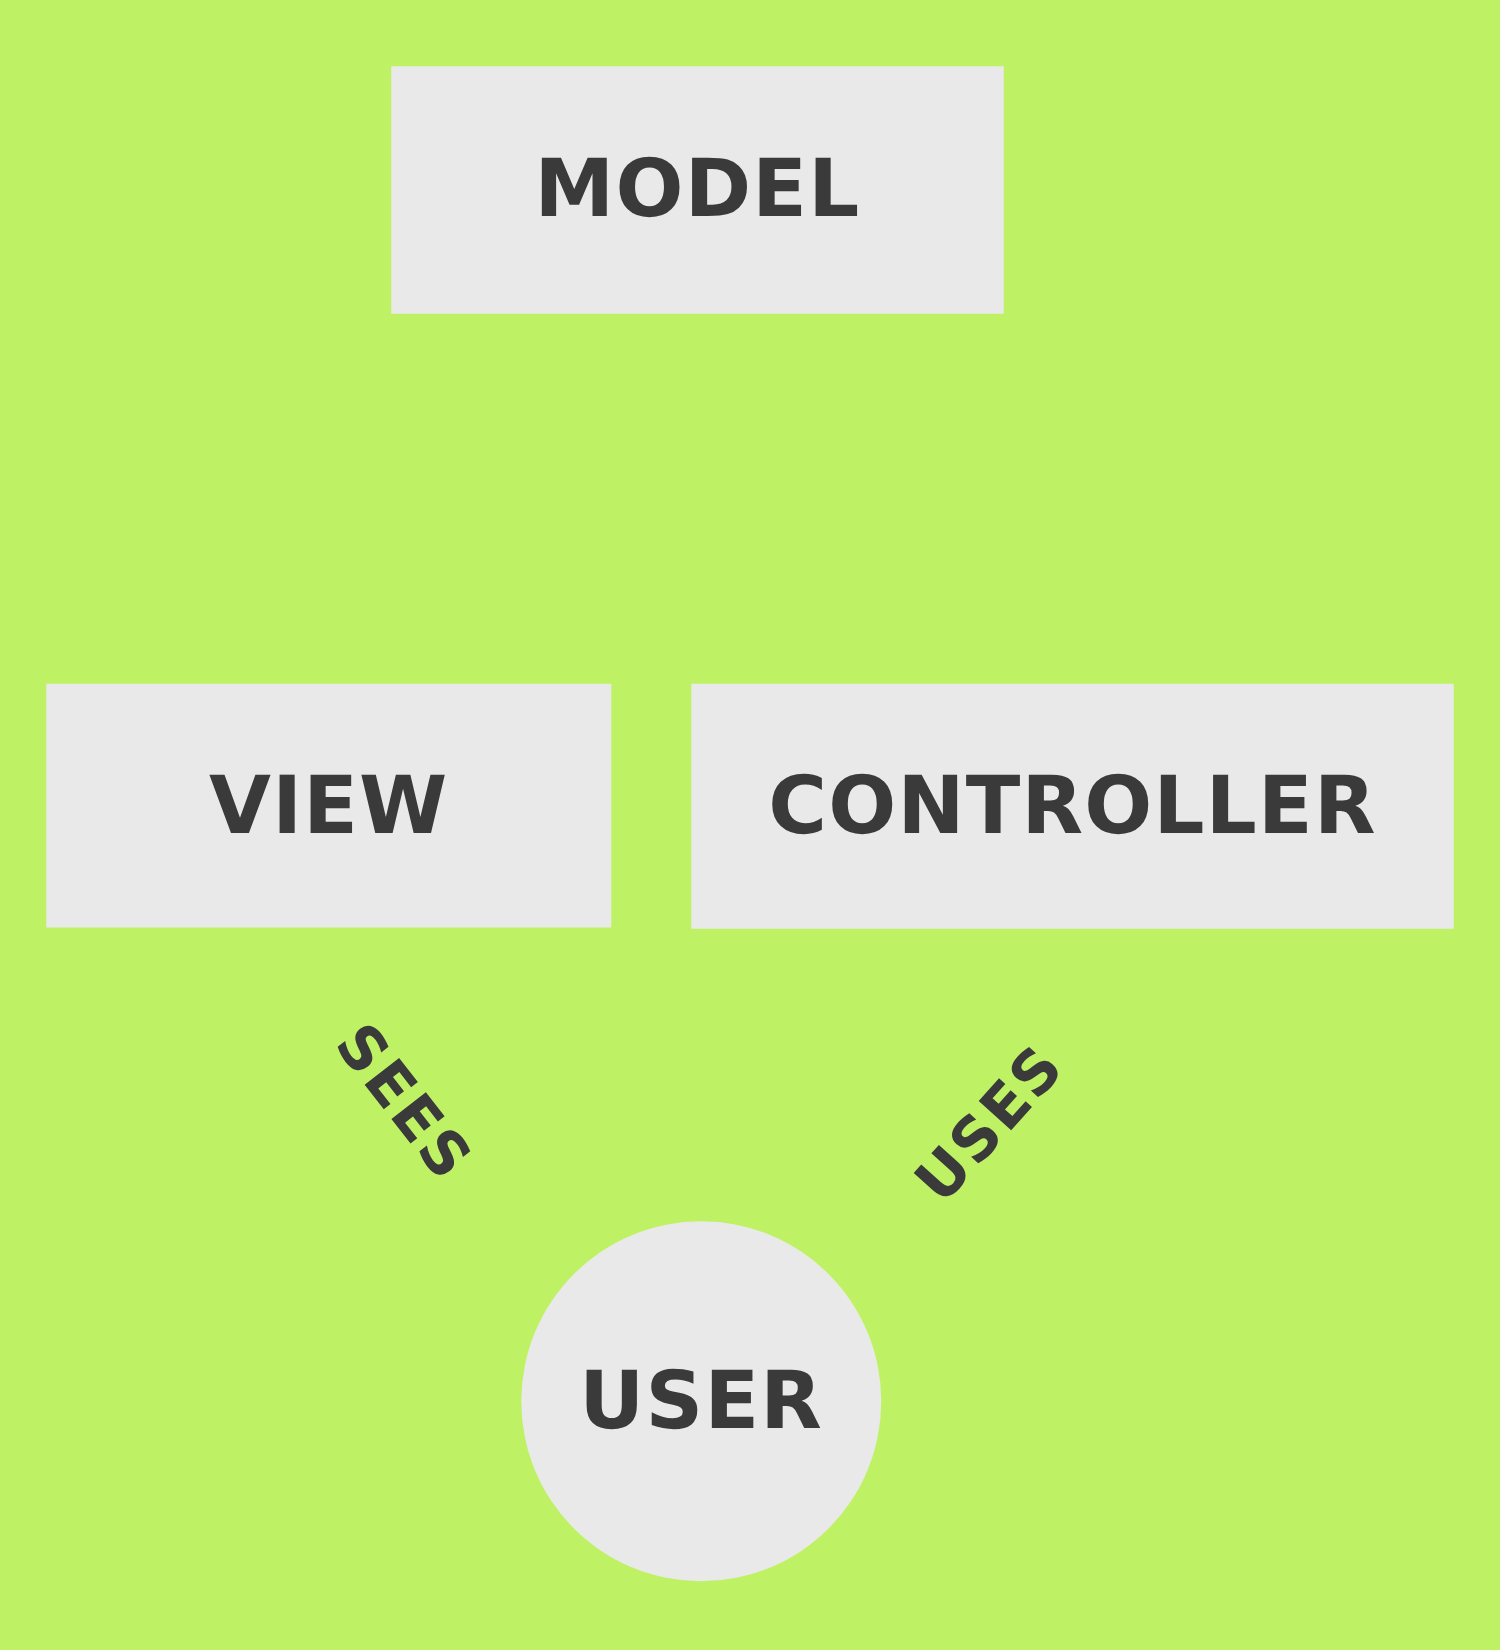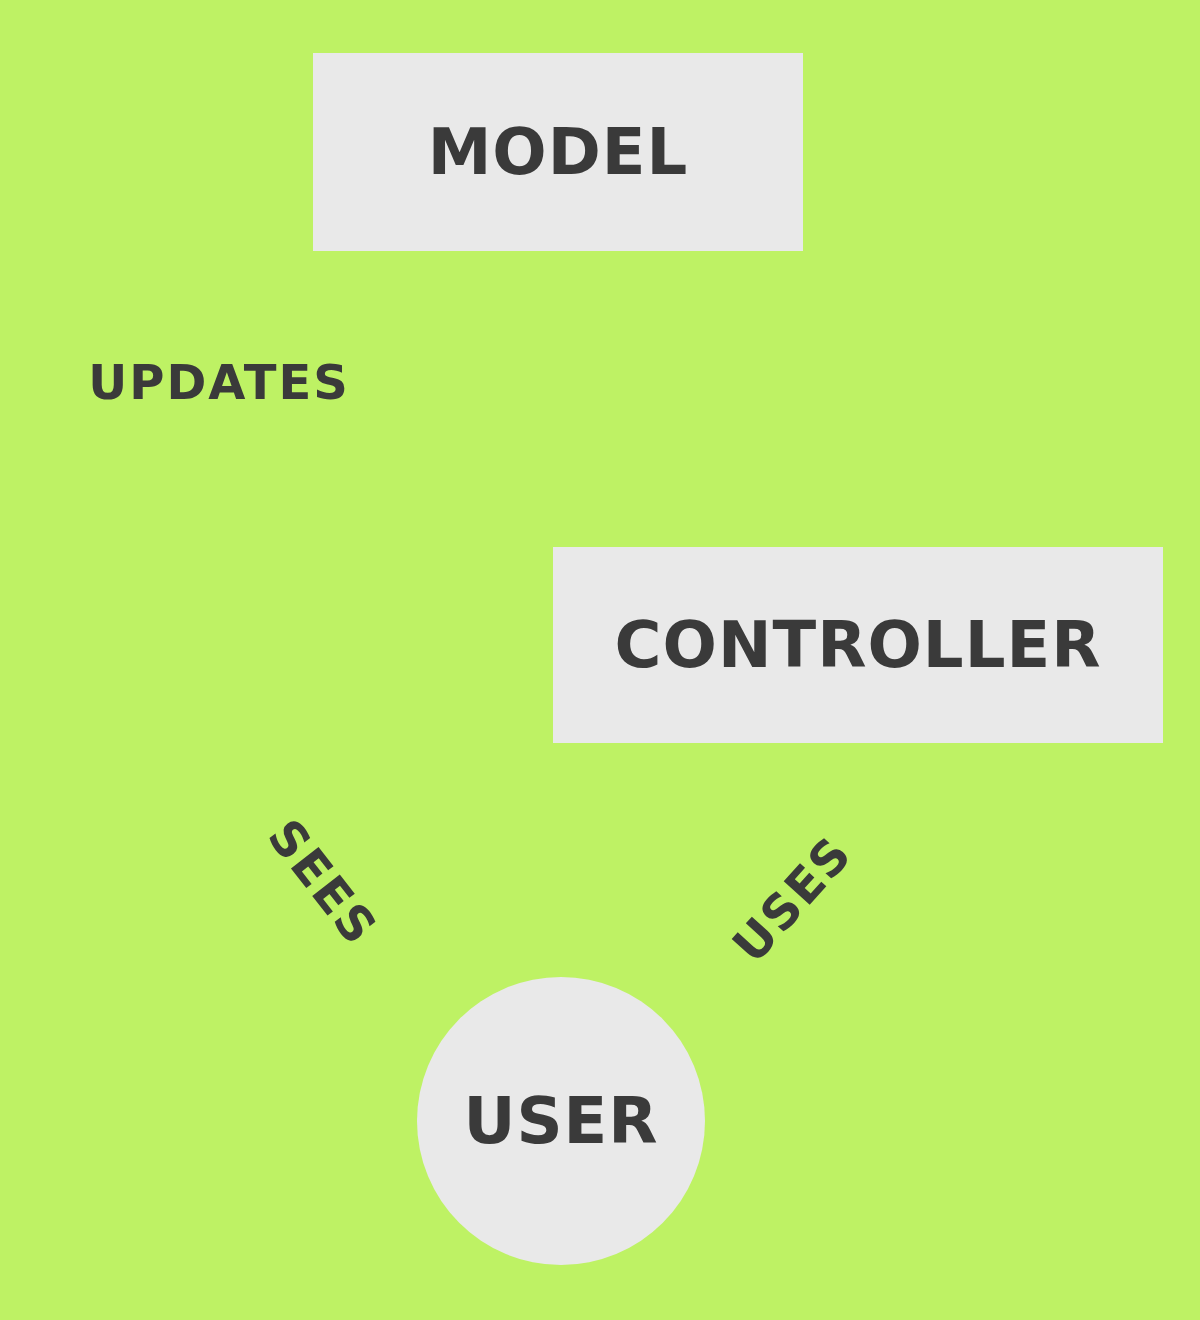--- a/index.html
+++ b/index.html
@@ -58,23 +58,25 @@
 </style>
 </head>
 <body>
 
 <div class="canvas">
 
   <div class="node node-model">
     <span>MODEL</span>
   </div>
 
-  <div class="edge-label edge-updates">UPDATES</div>
 
 
+  <div class="node node-view">
+    <span>VIEW</span>
+  </div>
 
   <div class="node node-controller">
     <span>CONTROLLER</span>
   </div>
 
   <div class="edge-label edge-sees">SEES</div>
 
   <div class="edge-label edge-uses">USES</div>
 
   <div class="node node-user">

